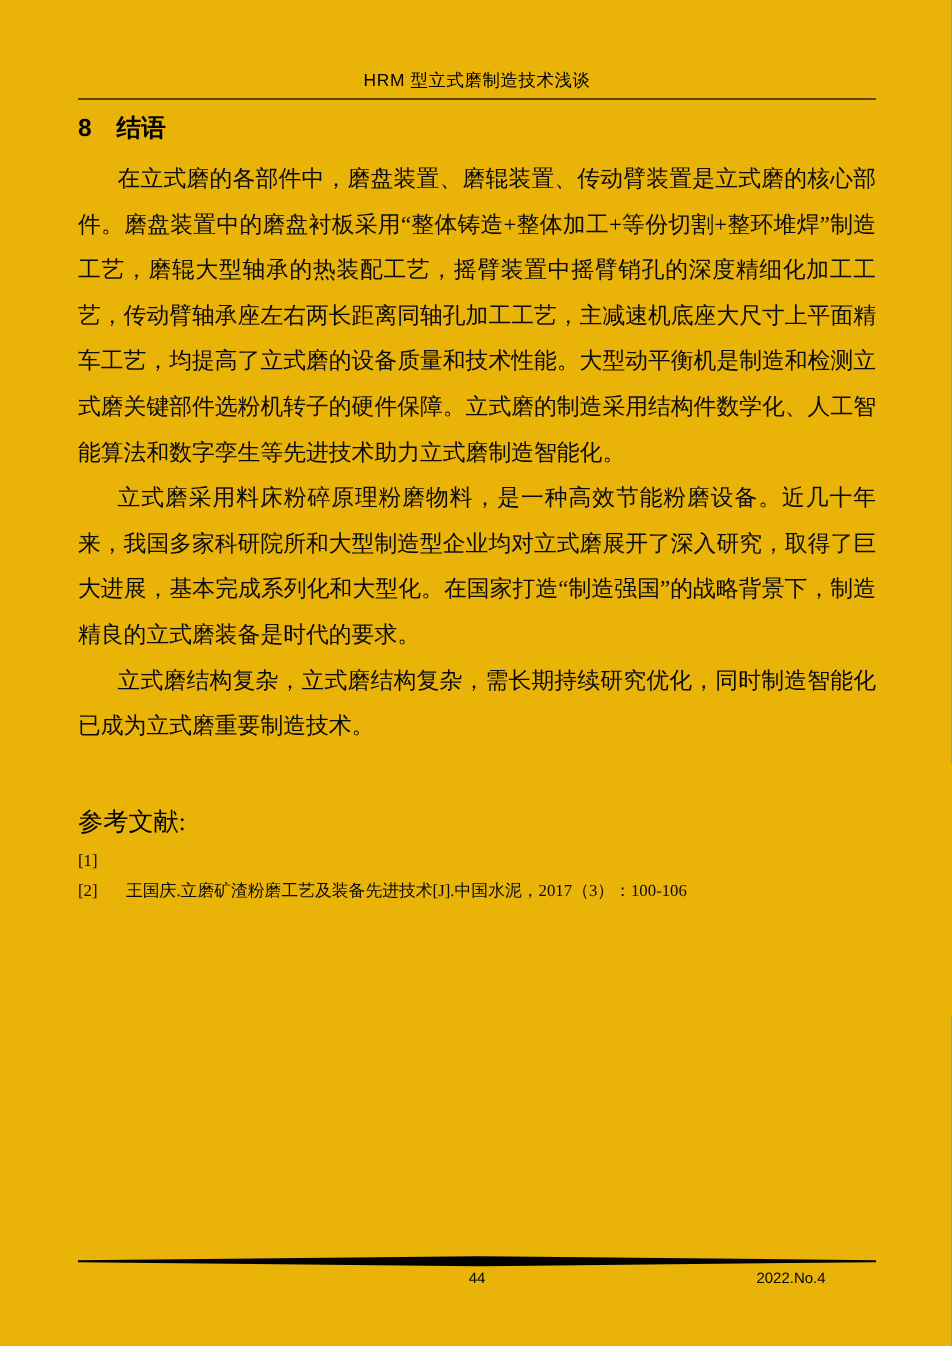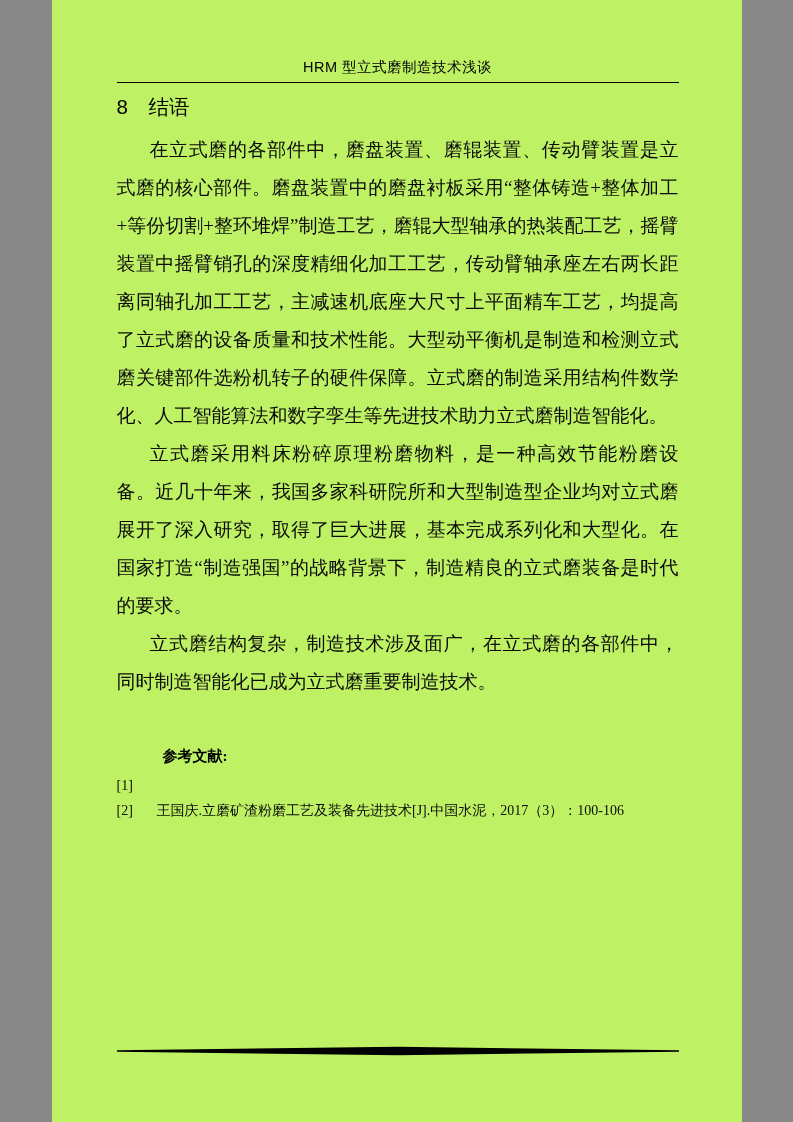--- a/index.html
+++ b/index.html
@@ -1,22 +1,22 @@
 <!DOCTYPE html>
 <html><head>
 <meta charset="utf-8">
 <style>
   * { margin: 0; padding: 0; box-sizing: border-box; }
   html, body { background: #888; }
   .page {
     position: relative;
-    width: 690px;
+    width: 793px;
     height: 1122px;
     margin: 0 auto;
-    background: #bef264;
+    background: #eab308;
     color: #000000;
     font-family: "Liberation Sans", sans-serif;
     overflow: hidden;
   }
   .content {
     padding: 0 63px 0 65px;
   }
   .running-header {
     padding-top: 58px;
     text-align: center;
@@ -27,43 +27,42 @@
     color: #000;
   }
   .header-rule {
     margin-top: 5px;
     border-top: 1.5px solid #000;
     height: 0;
   }
   h1.section-heading {
     margin-top: 9px;
     font-size: 20.5px;
-    font-weight: normal;
+    font-weight: bold;
     line-height: 29px;
     font-family: "Liberation Sans", sans-serif;
   }
   h1.section-heading .sec-num { margin-right: 15px; }
   .body-para {
     font-family: "Liberation Serif", serif;
     font-size: 19px;
     line-height: 38px;
     text-align: justify;
     text-indent: 33px;
     color: #0a0a0a;
   }
   .body-para:first-of-type { margin-top: 10px; }
   .references {
     margin-top: 46px;
   }
   .ref-heading {
-    font-size: 15px;
-    font-weight: bold;
+    font-size: 21px;
+    font-weight: normal;
     font-family: "Liberation Serif", serif;
     margin-bottom: 7px;
-    margin-left: 46px;
   }
   .ref-item {
     display: flex;
     font-family: "Liberation Serif", serif;
     font-size: 14px;
     line-height: 25px;
     color: #0a0a0a;
   }
   .ref-label {
     width: 40px;
@@ -104,33 +103,37 @@
       <div class="header-rule"></div>
     </div>
 
     <h1 class="section-heading">
       <span class="sec-num">8</span>
       <span class="sec-title">结语</span>
     </h1>
 
     <p class="body-para">在立式磨的各部件中，磨盘装置、磨辊装置、传动臂装置是立式磨的核心部件。磨盘装置中的磨盘衬板采用“整体铸造+整体加工+等份切割+整环堆焊”制造工艺，磨辊大型轴承的热装配工艺，摇臂装置中摇臂销孔的深度精细化加工工艺，传动臂轴承座左右两长距离同轴孔加工工艺，主减速机底座大尺寸上平面精车工艺，均提高了立式磨的设备质量和技术性能。大型动平衡机是制造和检测立式磨关键部件选粉机转子的硬件保障。立式磨的制造采用结构件数学化、人工智能算法和数字孪生等先进技术助力立式磨制造智能化。</p>
     <p class="body-para">立式磨采用料床粉碎原理粉磨物料，是一种高效节能粉磨设备。近几十年来，我国多家科研院所和大型制造型企业均对立式磨展开了深入研究，取得了巨大进展，基本完成系列化和大型化。在国家打造“制造强国”的战略背景下，制造精良的立式磨装备是时代的要求。</p>
-    <p class="body-para">立式磨结构复杂，制造技术涉及面广，在立式磨的各部件中，同时制造智能化已成为立式磨重要制造技术。</p>
+    <p class="body-para">立式磨结构复杂，立式磨结构复杂，需长期持续研究优化，同时制造智能化已成为立式磨重要制造技术。</p>
 
     <div class="references">
       <div class="ref-heading">参考文献:</div>
       <div class="ref-item">
         <span class="ref-label">[1]</span>
       </div>
       <div class="ref-item">
         <span class="ref-label">[2]</span>
         <span class="ref-text">王国庆.立磨矿渣粉磨工艺及装备先进技术[J].中国水泥，2017（3）：100-106</span>
       </div>
     </div>
 
   </div>
 
   <div class="footer">
     <svg class="footer-bar" viewBox="0 0 662 10" preserveAspectRatio="none">
       <polygon points="0,4.2 331,0.8 662,4.2 662,5.8 331,9.2 0,5.8" fill="#000000"></polygon>
     </svg>
+    <div class="footer-row">
+      <span class="page-num">44</span>
+      <span class="issue">2022.No.4</span>
+    </div>
   </div>
 </div>
 
 </body></html>

